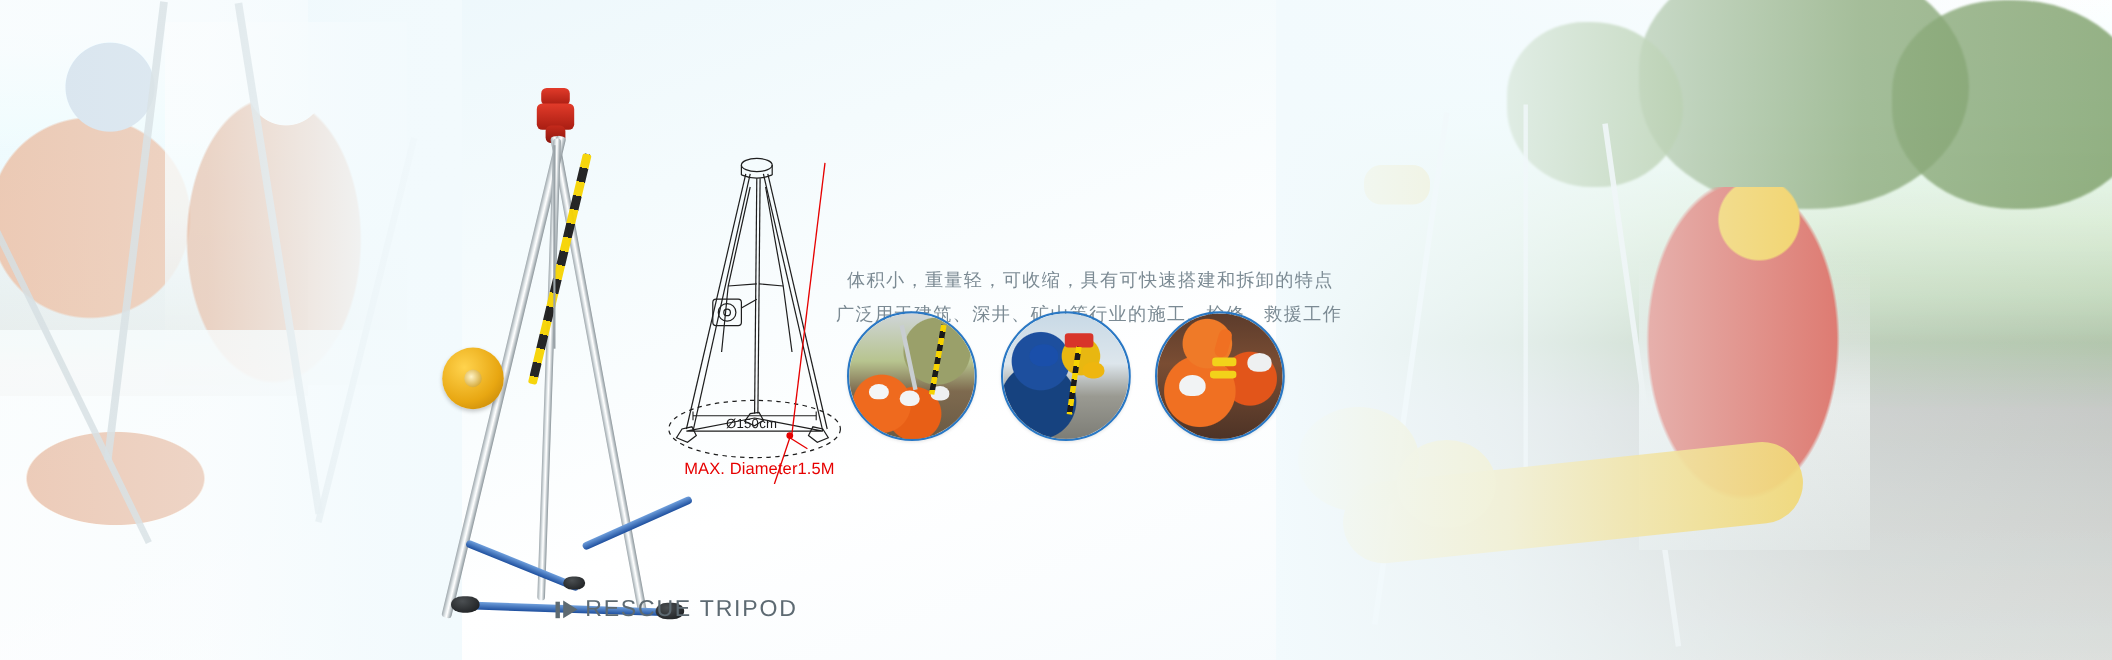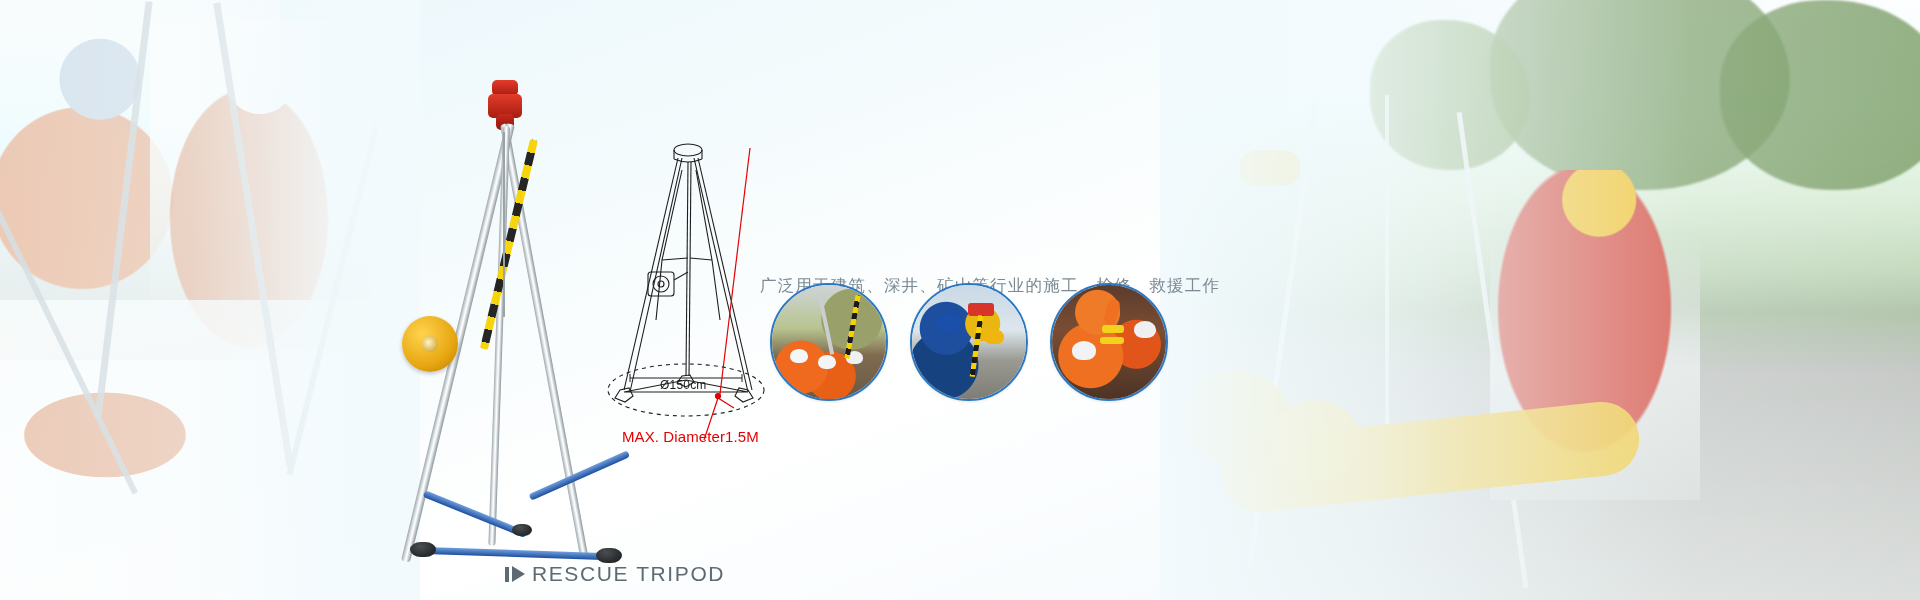--- a/index.html
+++ b/index.html
@@ -112,29 +112,29 @@
       radial-gradient(circle at 28% 70%,#16427f 0 34px,transparent 35px),
       linear-gradient(180deg,#c8d9e6 0%,#dde6ec 40%,#9a9a92 66%,#7d7d76 100%);}
   .t3 .ph{background:
       radial-gradient(circle at 40% 24%,#ef7a28 0 22px,transparent 23px),
       radial-gradient(circle at 34% 62%,#f07022 0 32px,transparent 33px),
       radial-gradient(circle at 74% 52%,#e2551a 0 24px,transparent 25px),
       linear-gradient(180deg,#5c3c2c 0%,#7a4d33 40%,#4d3326 100%);}
   .helmet{position:absolute;border-radius:50% 50% 42% 42%;}
 
   
-  #rescue-label{position:absolute;left:505px;top:562px;
+  #rescue-label{position:absolute;left:505px;top:542px;
     font-size:21px;letter-spacing:1.6px;color:#5d6a72;font-weight:500;
     display:flex;align-items:center;gap:7px;}
   .play-mark{display:inline-flex;align-items:center;gap:3px;}
   .play-bar{width:4px;height:15px;background:#5d6a72;}
   .play-tri{width:0;height:0;border-left:13px solid #5d6a72;
     border-top:8px solid transparent;border-bottom:8px solid transparent;}
   #dia-label{position:absolute;left:660px;top:378px;font-size:12px;color:#1c1c1c;letter-spacing:.2px;}
-  #max-label{position:absolute;left:622px;top:428px;font-size:15px;color:#e60000;letter-spacing:.1px;
+  #max-label{position:absolute;left:622px;top:418px;font-size:15px;color:#e60000;letter-spacing:.1px;
     font-family:"Liberation Sans","DejaVu Sans",sans-serif;}
   #watermark{position:absolute;right:10px;bottom:4px;font-size:12px;color:rgba(120,135,145,.45);
     letter-spacing:.6px;}
 </style>
 </head>
 <body>
 
 <div id="banner">
 
   <div class="side side-left">
@@ -236,20 +236,21 @@
 
   <div id="rescue-label">
     <span class="play-mark">
       <span class="play-bar"></span>
         <span class="play-tri"></span>
     </span>
     <span>RESCUE TRIPOD</span>
   </div>
 
   <div id="copy">
+    <div class="sub" id="sub1">体积小，重量轻，可收缩，具有可快速搭建和拆卸的特点</div>
     <div class="sub" id="sub2">广泛用于建筑、深井、矿山等行业的施工、检修、救援工作</div>
   </div>
 
   <div id="thumbs">
     <div class="thumb t1" style="left:0px;">
       <div class="ph"></div>
       <div class="helmet" style="left:18px;top:64px;width:18px;height:14px;background:#f4f6f7;"></div>
       <div class="helmet" style="left:46px;top:70px;width:18px;height:14px;background:#f2f4f5;"></div>
       <div class="helmet" style="left:74px;top:66px;width:17px;height:13px;background:#eef0f1;"></div>
       <div style="position:absolute;left:52px;top:10px;width:4px;height:60px;background:#c9ced1;transform:rotate(-12deg);"></div>

